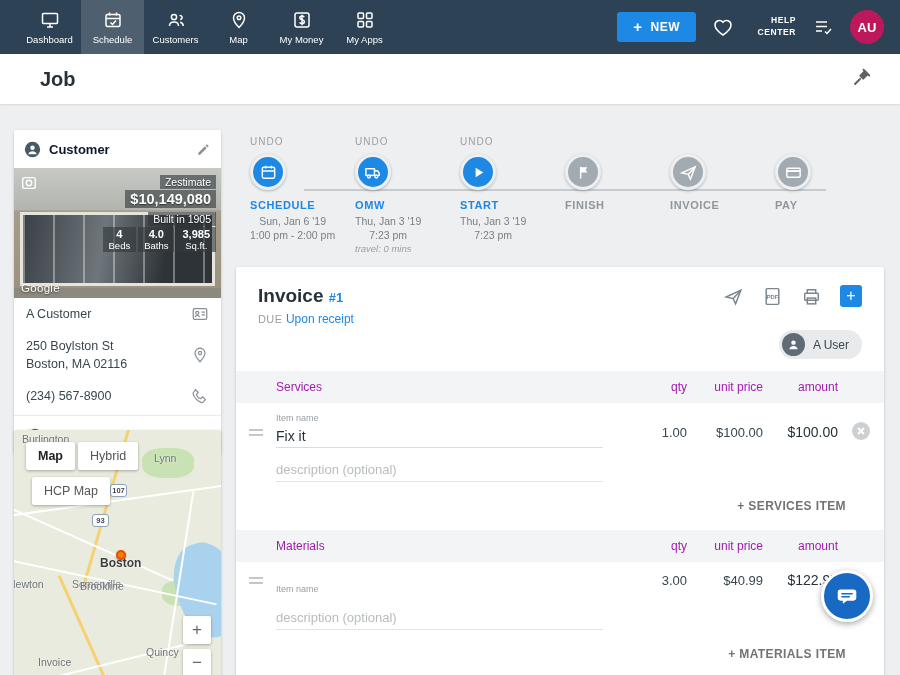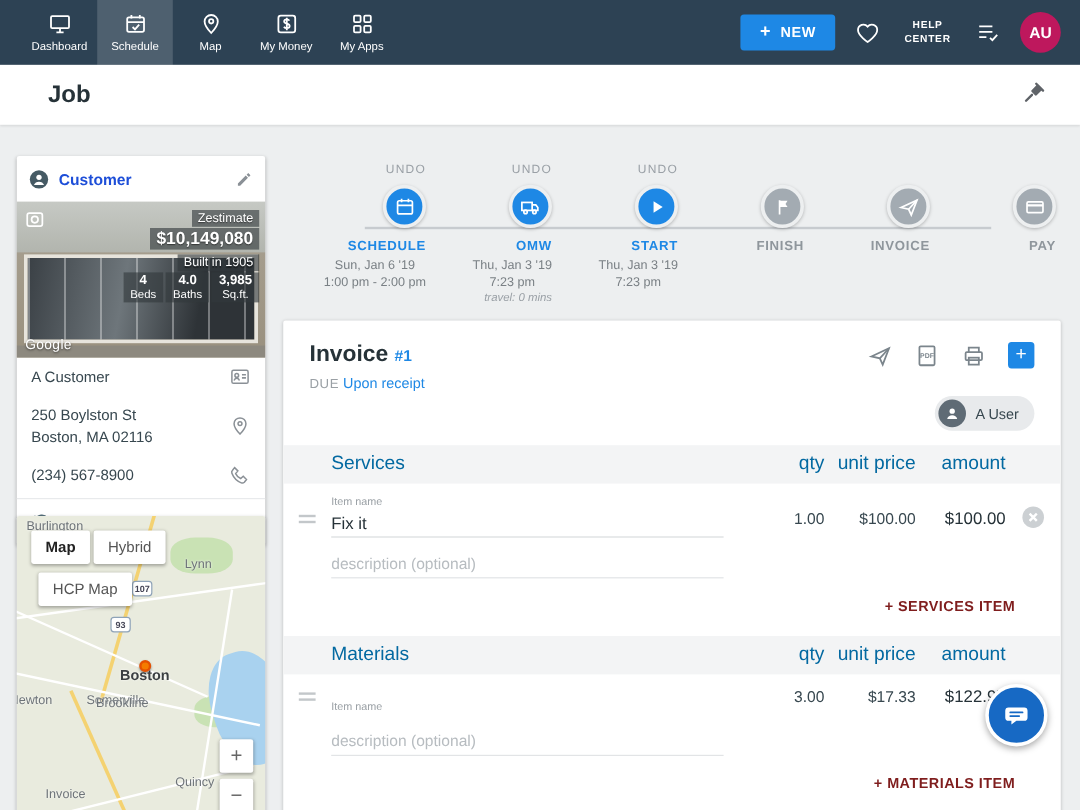--- a/index.html
+++ b/index.html
@@ -9,36 +9,36 @@
 
   
   .topnav { position:absolute; top:0; left:0; right:0; height:54px; background:#2d4254; display:flex; align-items:stretch; padding-left:18px; z-index:30; }
   .nav-item { width:63px; display:flex; flex-direction:column; align-items:center; justify-content:center; gap:4px; color:#fff; font-size:9.5px; cursor:pointer; }
   .nav-item.active { background:rgba(255,255,255,.16); }
   .nav-item svg { width:20px; height:20px; stroke:#fff; fill:none; stroke-width:1.5; }
   .nav-right { margin-left:auto; display:flex; align-items:center; gap:16px; padding-right:16px; }
   .btn-new { background:#1e88e5; color:#fff; font-size:12px; font-weight:bold; letter-spacing:.5px; border:none; border-radius:3px; padding:8px 16px; display:flex; align-items:center; gap:8px; cursor:pointer; }
   .btn-new .plus { font-size:15px; font-weight:bold; line-height:10px; }
   .nav-right svg.white { width:22px; height:22px; stroke:#fff; fill:none; stroke-width:1.5; }
-  .help-center { color:#fff; font-size:8.5px; font-weight:bold; letter-spacing:.6px; width:46px; text-align:center; line-height:1.4; cursor:pointer; }
+  .help-center { color:#fff; font-size:8.5px; font-weight:bold; letter-spacing:.6px; width:46px; text-align:right; line-height:1.4; cursor:pointer; }
   .avatar { width:34px; height:34px; border-radius:50%; background:#be185d; color:#fff; font-size:13px; font-weight:bold; display:flex; align-items:center; justify-content:center; cursor:pointer; }
 
   
   .pagebar { position:absolute; top:54px; left:0; right:0; height:50px; background:#fff; box-shadow:0 1px 2px rgba(0,0,0,.10); display:flex; align-items:center; padding:0 28px 0 40px; z-index:20; }
   .pagebar h1 { font-size:20px; font-weight:bold; color:#263238; flex:1; }
   .pagebar svg { width:24px; height:24px; fill:#5f6368; cursor:pointer; }
 
   
   .content { position:absolute; top:104px; left:0; right:0; bottom:0; background:#edeff0; }
 
   
   .card { background:#fff; border-radius:2px; box-shadow:0 1px 3px rgba(0,0,0,.22); }
   .customer-card { position:absolute; left:14px; top:26px; width:207px; }
   .cust-head { height:38px; display:flex; align-items:center; gap:8px; padding:0 10px; }
-  .cust-head .title { flex:1; font-size:13px; font-weight:bold; color:#1d4ed8; }
+  .cust-head .title { flex:1; font-size:13px; font-weight:bold; color:#0f172a; }
   .cust-head svg.person { width:17px; height:17px; fill:#455a64; }
   .cust-head svg.pencil { width:15px; height:15px; fill:#8a9096; cursor:pointer; }
 
   .prop-photo { position:relative; height:130px; overflow:hidden; background:linear-gradient(#c6c9c4,#b2b5ae 32%,#a59d8d 33%,#99907e 100%); }
   .prop-photo .glass { position:absolute; left:6px; right:6px; top:44px; bottom:12px; border:3px solid #e7e4dc; background:linear-gradient(100deg,#3a4045,#6e767b 42%,#2e3337 75%), repeating-linear-gradient(90deg, rgba(255,255,255,.35) 0 2px, transparent 2px 30px); background-blend-mode:overlay; }
   .prop-photo .walk { position:absolute; left:0; right:0; bottom:0; height:10px; background:#8d897f; }
   .zover { position:absolute; top:4px; right:5px; text-align:right; color:#fff; }
   .zover .strip { display:inline-block; background:rgba(50,56,60,.62); padding:1px 5px; margin-bottom:1px; font-size:10.5px; text-shadow:0 1px 1px rgba(0,0,0,.5); }
   .zover .zvalue { font-size:14.5px; font-weight:bold; }
   .zstats { display:flex; gap:2px; justify-content:flex-end; }
@@ -69,21 +69,21 @@
   .shield { position:absolute; width:17px; height:13px; background:#fff; border:1px solid #8fa3b8; border-radius:3px; font-size:7.5px; color:#445; display:flex; align-items:center; justify-content:center; font-weight:bold; }
   .marker { position:absolute; width:10px; height:10px; border-radius:50%; background:#f57c00; border:2px solid #e65100; box-shadow:0 1px 2px rgba(0,0,0,.4); }
   .mbtn { position:absolute; background:#fff; box-shadow:0 1px 3px rgba(0,0,0,.3); font-size:12.5px; color:#555; padding:7px 12px; cursor:pointer; border-radius:2px; }
   .mbtn.sel { font-weight:bold; color:#222; }
   .zoombtn { position:absolute; right:10px; width:28px; height:28px; background:#fff; box-shadow:0 1px 3px rgba(0,0,0,.3); font-size:17px; color:#666; display:flex; align-items:center; justify-content:center; cursor:pointer; border-radius:2px; }
 
   
   .timeline { position:absolute; left:250px; right:20px; top:32px; height:126px; }
   .tl-line { position:absolute; top:53px; left:8.5%; right:8.5%; height:2px; background:#c7cbcf; }
   .tl-steps { position:relative; display:flex; }
-  .tl-step { flex:1; display:flex; flex-direction:column; align-items:flex-end; }
+  .tl-step { flex:1; display:flex; flex-direction:column; align-items:flex-start; }
   .tl-undo { height:18px; font-size:10px; letter-spacing:1px; color:#9aa0a6; cursor:pointer; }
   .tl-circle { width:36px; height:36px; border-radius:50%; display:flex; align-items:center; justify-content:center; box-shadow:0 1px 3px rgba(0,0,0,.25); border:3px solid #edeff0; cursor:pointer; }
   .tl-circle.on { background:#1e88e5; }
   .tl-circle.off { background:#a3abb2; }
   .tl-circle svg { width:19px; height:19px; stroke:#fff; fill:none; stroke-width:1.5; }
   .tl-label { margin-top:9px; font-size:11px; font-weight:bold; letter-spacing:.6px; }
   .tl-label.on { color:#1e88e5; } .tl-label.off { color:#8f969c; }
   .tl-date { margin-top:3px; font-size:10.5px; color:#7a8085; text-align:center; line-height:1.35; }
   .tl-travel { font-size:9.5px; font-style:italic; color:#9aa0a6; margin-top:1px; }
 
@@ -97,36 +97,36 @@
   .inv-icons svg { width:21px; height:21px; stroke:#7b858c; fill:none; stroke-width:1.4; cursor:pointer; }
   .inv-add { width:22px; height:22px; background:#1e88e5; border-radius:3px; color:#fff; font-size:16px; display:flex; align-items:center; justify-content:center; cursor:pointer; }
   .inv-due { margin-top:5px; font-size:11px; color:#9aa0a5; letter-spacing:.4px; }
   .inv-due a { color:#1e88e5; font-size:12px; letter-spacing:0; text-decoration:none; cursor:pointer; }
   .inv-userrow { display:flex; justify-content:flex-end; margin-top:4px; }
   .chip { background:#e8eaec; border-radius:15px; padding:3px 13px 3px 3px; display:flex; align-items:center; gap:8px; font-size:12px; color:#37474f; cursor:pointer; }
   .chip .cava { width:23px; height:23px; border-radius:50%; background:#5f6b75; display:flex; align-items:center; justify-content:center; }
   .chip .cava svg { width:13px; height:13px; fill:#fff; }
 
   .sec-grid { display:grid; grid-template-columns:40px 1fr 70px 76px 75px 46px; align-items:center; }
-  .sec-band { background:#f3f4f5; height:32px; font-size:16px; color:#0369a1; }
+  .sec-band { background:#f3f4f5; height:32px; font-size:12px; color:#a21caf; }
   .sec-band .cr { text-align:right; }
   .item-row { padding-top:10px; align-items:end; }
   .drag { justify-self:center; display:flex; flex-direction:column; gap:3px; cursor:grab; padding-bottom:12px; }
   .drag i { display:block; width:14px; height:2px; background:#c3c7ca; }
   .iname-label { font-size:9px; color:#9aa0a5; display:block; margin-bottom:2px; }
   .iname-input { width:96%; border:none; border-bottom:1px solid #dadcde; font-family:"Liberation Sans",sans-serif; font-size:14px; color:#263238; padding:3px 0; outline:none; background:transparent; }
   .num { text-align:right; font-size:13px; color:#37474f; padding-bottom:8px; }
   .amount { text-align:right; font-size:14px; color:#263238; padding-bottom:8px; }
   .remove { justify-self:center; width:18px; height:18px; border-radius:50%; background:#ccd0d3; display:flex; align-items:center; justify-content:center; cursor:pointer; margin-bottom:8px; }
   .remove svg { width:8px; height:8px; stroke:#fff; stroke-width:2; }
   .desc-row { }
   .desc-input { grid-column:2; width:96%; border:none; border-bottom:1px solid #e2e4e6; font-family:"Liberation Sans",sans-serif; font-size:13px; color:#37474f; padding:4px 0; margin:10px 0 4px; outline:none; background:transparent; }
   .desc-input::placeholder { color:#b7bcc0; }
   .add-row { text-align:right; padding:10px 38px 16px 0; }
-  .add-link { color:#7f1d1d; font-size:12px; font-weight:bold; letter-spacing:.4px; text-decoration:none; cursor:pointer; }
+  .add-link { color:#737373; font-size:12px; font-weight:bold; letter-spacing:.4px; text-decoration:none; cursor:pointer; }
 
   
   .chat { position:absolute; right:27px; top:466px; width:52px; height:52px; border-radius:50%; background:#1769c4; border:3px solid #fff; box-shadow:0 2px 6px rgba(0,0,0,.35); display:flex; align-items:center; justify-content:center; cursor:pointer; z-index:40; }
 </style>
 </head>
 <body>
 
 <div class="screen">
 
   <div class="topnav">
@@ -136,20 +136,27 @@
           <path d="M7 17h6M10 13.5V17"></path>
         </svg>
       <span>Dashboard</span>
     </div>
     <div class="nav-item active">
       <svg viewBox="0 0 20 20">
           <rect x="3" y="4.5" width="14" height="12" rx="1.5"></rect>
           <path d="M3 8.5h14M6.5 2.5v3M13.5 2.5v3M7.5 12.5l2 2 3.5-4"></path>
         </svg>
       <span>Schedule</span>
+    </div>
+    <div class="nav-item">
+      <svg viewBox="0 0 20 20">
+          <circle cx="8" cy="7" r="2.6"></circle>
+          <path d="M3.5 16c0-2.5 2-4 4.5-4s4.5 1.5 4.5 4M13.5 5.6a2 2 0 1 1 .6 3.9M14.2 12.3c1.8.4 3 1.7 3 3.7"></path>
+        </svg>
+      <span>Customers</span>
     </div>
     <div class="nav-item">
       <svg viewBox="0 0 20 20">
           <path d="M10 2.5c-3 0-5.5 2.3-5.5 5.4 0 3.8 5.5 9.6 5.5 9.6s5.5-5.8 5.5-9.6C15.5 4.8 13 2.5 10 2.5z"></path>
           <circle cx="10" cy="7.8" r="1.8"></circle>
         </svg>
       <span>Map</span>
     </div>
     <div class="nav-item">
       <svg viewBox="0 0 20 20">
@@ -280,21 +287,21 @@
 
         <div class="road y" style="left:92px;top:-12px;width:3px;height:170px;transform:rotate(16deg);"></div>
         <div class="road y" style="left:70px;top:140px;width:3px;height:130px;transform:rotate(-24deg);"></div>
         <div class="road" style="left:-12px;top:70px;width:225px;transform:rotate(-8deg);"></div>
         <div class="road" style="left:-20px;top:150px;width:225px;transform:rotate(12deg);"></div>
         <div class="road" style="left:-5px;top:232px;width:205px;transform:rotate(-14deg);"></div>
 
         <div class="road" style="left:162px;top:60px;width:2px;height:210px;transform:rotate(9deg);"></div>
         <div class="road" style="left:-18px;top:112px;width:185px;transform:rotate(24deg);"></div>
         <span class="mlabel" style="left:8px;top:3px;">Burlington</span>
-        <span class="mlabel" style="left:140px;top:34px;">Lynn</span>
+        <span class="mlabel" style="left:140px;top:22px;">Lynn</span>
         <span class="mlabel" style="left:58px;top:104px;margin-top:44px;">Somerville</span>
         <span class="mlabel big" style="left:86px;top:126px;">Boston</span>
         <span class="mlabel" style="left:-6px;top:148px;">Newton</span>
         <span class="mlabel" style="left:66px;top:150px;">Brookline</span>
         <span class="mlabel" style="left:132px;top:216px;">Quincy</span>
         <span class="mlabel" style="left:24px;top:226px;">Invoice</span>
         <span class="shield" style="left:78px;top:84px;">93</span>
         <span class="shield" style="left:96px;top:54px;">107</span>
         <span class="marker" style="left:102px;top:120px;"></span>
         <div class="mbtn sel" style="left:12px;top:12px;">Map</div>
@@ -459,21 +466,21 @@
       </div>
       <div class="sec-grid item-row">
         <span class="drag">
             <i></i>
             <i></i>
           </span>
         <span>
           <span class="iname-label">Item name</span>
         </span>
         <span class="num">3.00</span>
-        <span class="num">$17.33</span>
+        <span class="num">$40.99</span>
         <span class="amount">$122.97</span>
         <span></span>
       </div>
       <div class="sec-grid desc-row">
         <span></span>
         <input class="desc-input" placeholder="description (optional)" style="">
       </div>
       <div class="add-row">
         <a class="add-link">+ MATERIALS ITEM</a>
       </div>

